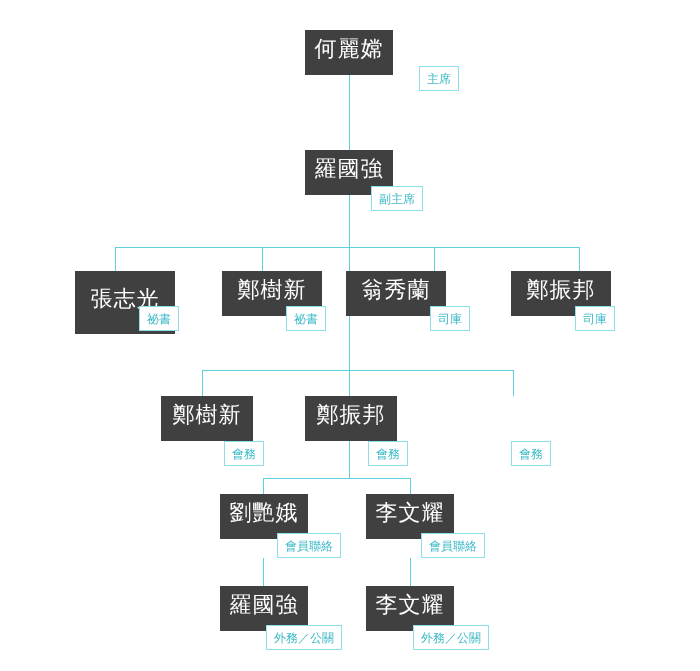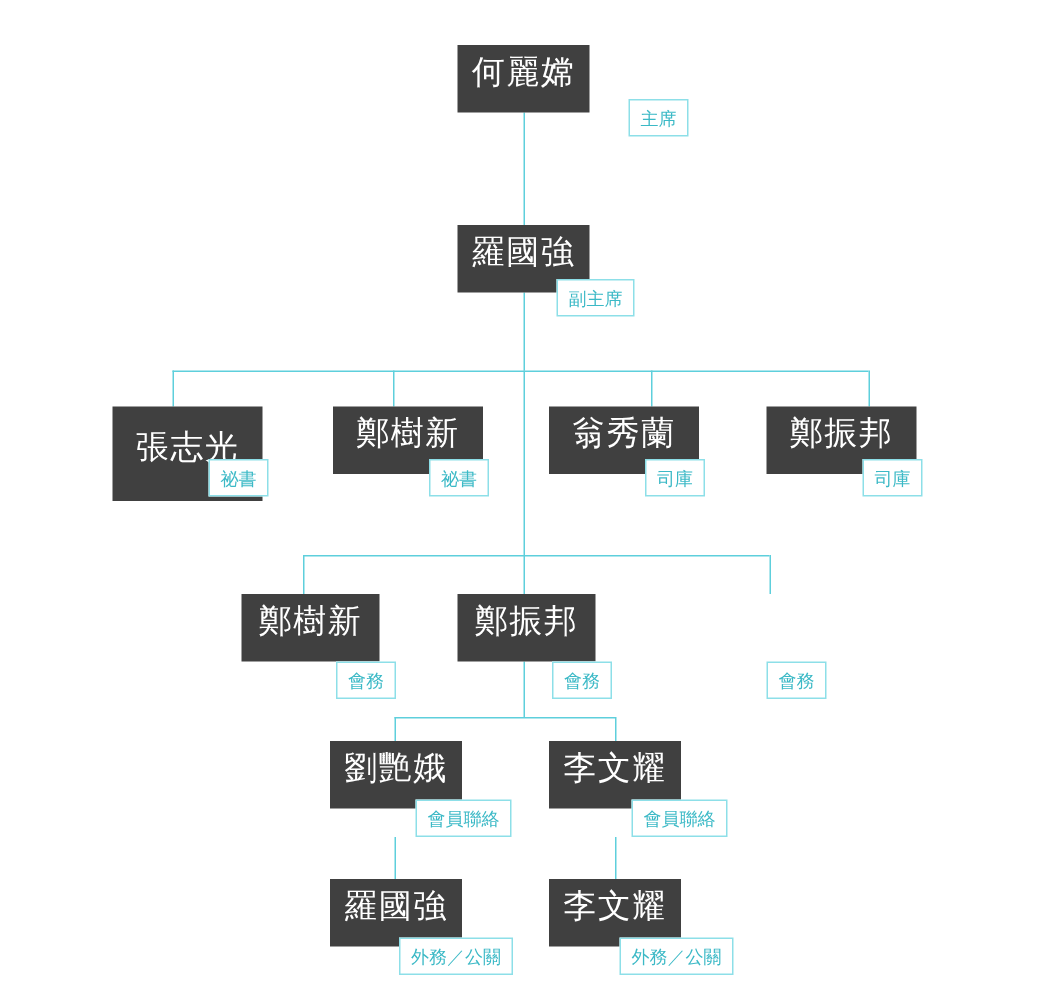--- a/index.html
+++ b/index.html
@@ -107,21 +107,21 @@
   <div class="node" style="left:75px; top:271px; width:100px; height:63px;">
     <span class="node-name">張志光</span>
   </div>
   <div class="role-tag" style="left:139px; top:306px;">祕書</div>
 
   <div class="node" style="left:222px; top:271px; width:100px; height:45px;">
     <span class="node-name">鄭樹新</span>
   </div>
   <div class="role-tag" style="left:286px; top:306px;">祕書</div>
 
-  <div class="node" style="left:366px; top:271px; width:100px; height:45px;">
+  <div class="node" style="left:346px; top:271px; width:100px; height:45px;">
     <span class="node-name">翁秀蘭</span>
   </div>
   <div class="role-tag" style="left:430px; top:306px;">司庫</div>
 
   <div class="node" style="left:511px; top:271px; width:100px; height:45px;">
     <span class="node-name">鄭振邦</span>
   </div>
   <div class="role-tag" style="left:575px; top:306px;">司庫</div>
 
   <div class="node" style="left:161px; top:396px; width:92px; height:45px;">

